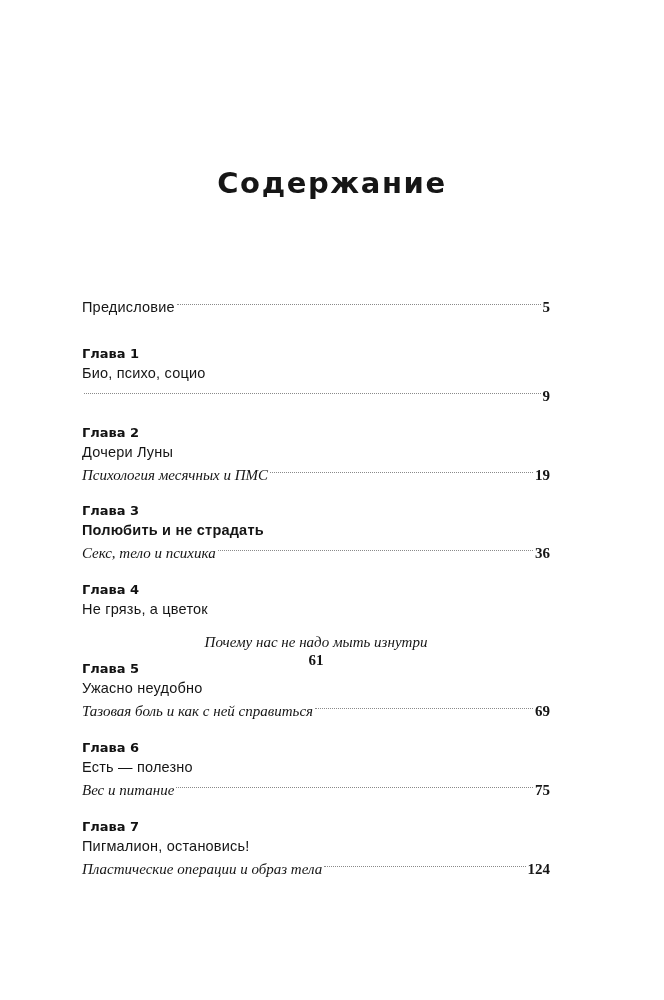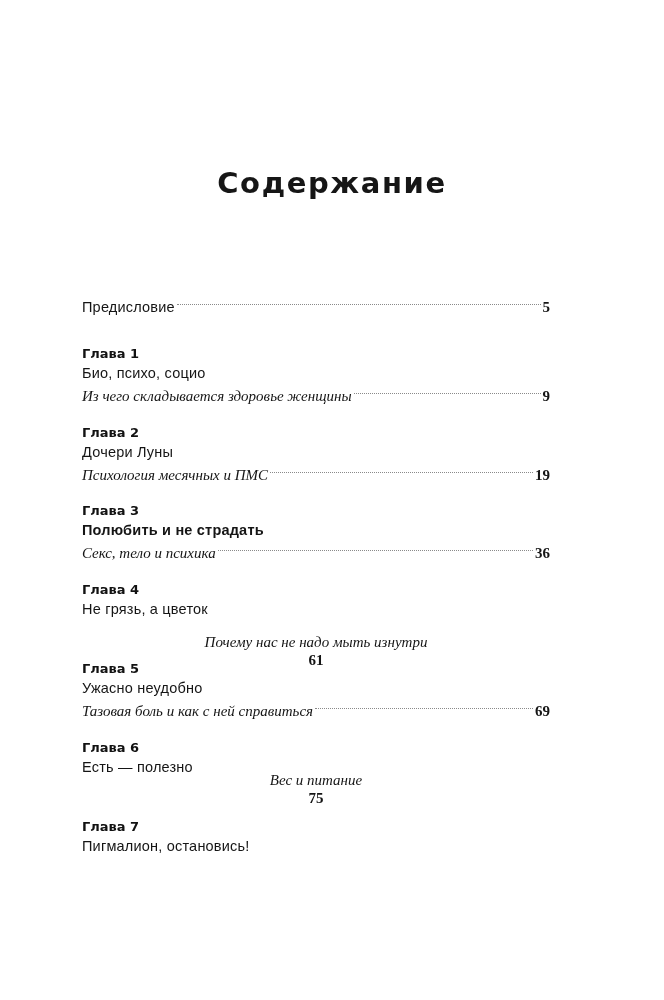--- a/index.html
+++ b/index.html
@@ -104,21 +104,20 @@
   <div class="toc-line" style="top:297px;">
     <span class="entry-text-sans">Предисловие</span>
     <span class="leader"></span>
     <span class="page-num">5</span>
   </div>
 
   <div class="chapter-block" style="top:344px;">
     <div class="chapter-label" style="top:2px;">Глава 1</div>
     <div class="chapter-title" style="top:21px;">Био, психо, социо</div>
     <div class="toc-line" style="top:42px;">
-      <span class="entry-text-italic">Из чего складывается здоровье женщины</span>
       <span class="leader"></span>
       <span class="page-num">9</span>
     </div>
   </div>
 
   <div class="chapter-block" style="top:423px;">
     <div class="chapter-label" style="top:2px;">Глава 2</div>
     <div class="chapter-title" style="top:21px;">Дочери Луны</div>
     <div class="toc-line" style="top:42px;">
       <span class="entry-text-italic">Психология месячных и ПМС</span>
@@ -153,25 +152,30 @@
     <div class="toc-line" style="top:42px;">
       <span class="entry-text-italic">Тазовая боль и как с ней справиться</span>
       <span class="leader"></span>
       <span class="page-num">69</span>
     </div>
   </div>
 
   <div class="chapter-block" style="top:738px;">
     <div class="chapter-label" style="top:2px;">Глава 6</div>
     <div class="chapter-title" style="top:21px;">Есть — полезно</div>
-    <div class="toc-line" style="top:34px;flex-direction:column;">
+    <div class="toc-line" style="top:42px;">
       <span class="entry-text-italic">Вес и питание</span>
       <span class="leader"></span>
       <span class="page-num">75</span>
     </div>
   </div>
 
   <div class="chapter-block" style="top:817px;">
     <div class="chapter-label" style="top:2px;">Глава 7</div>
     <div class="chapter-title" style="top:21px;">Пигмалион, остановись!</div>
+    <div class="toc-line" style="top:42px;">
+      <span class="entry-text-italic">Пластические операции и образ тела</span>
+      <span class="leader"></span>
+      <span class="page-num">124</span>
+    </div>
   </div>
 
 </div>
 
 </body></html>

